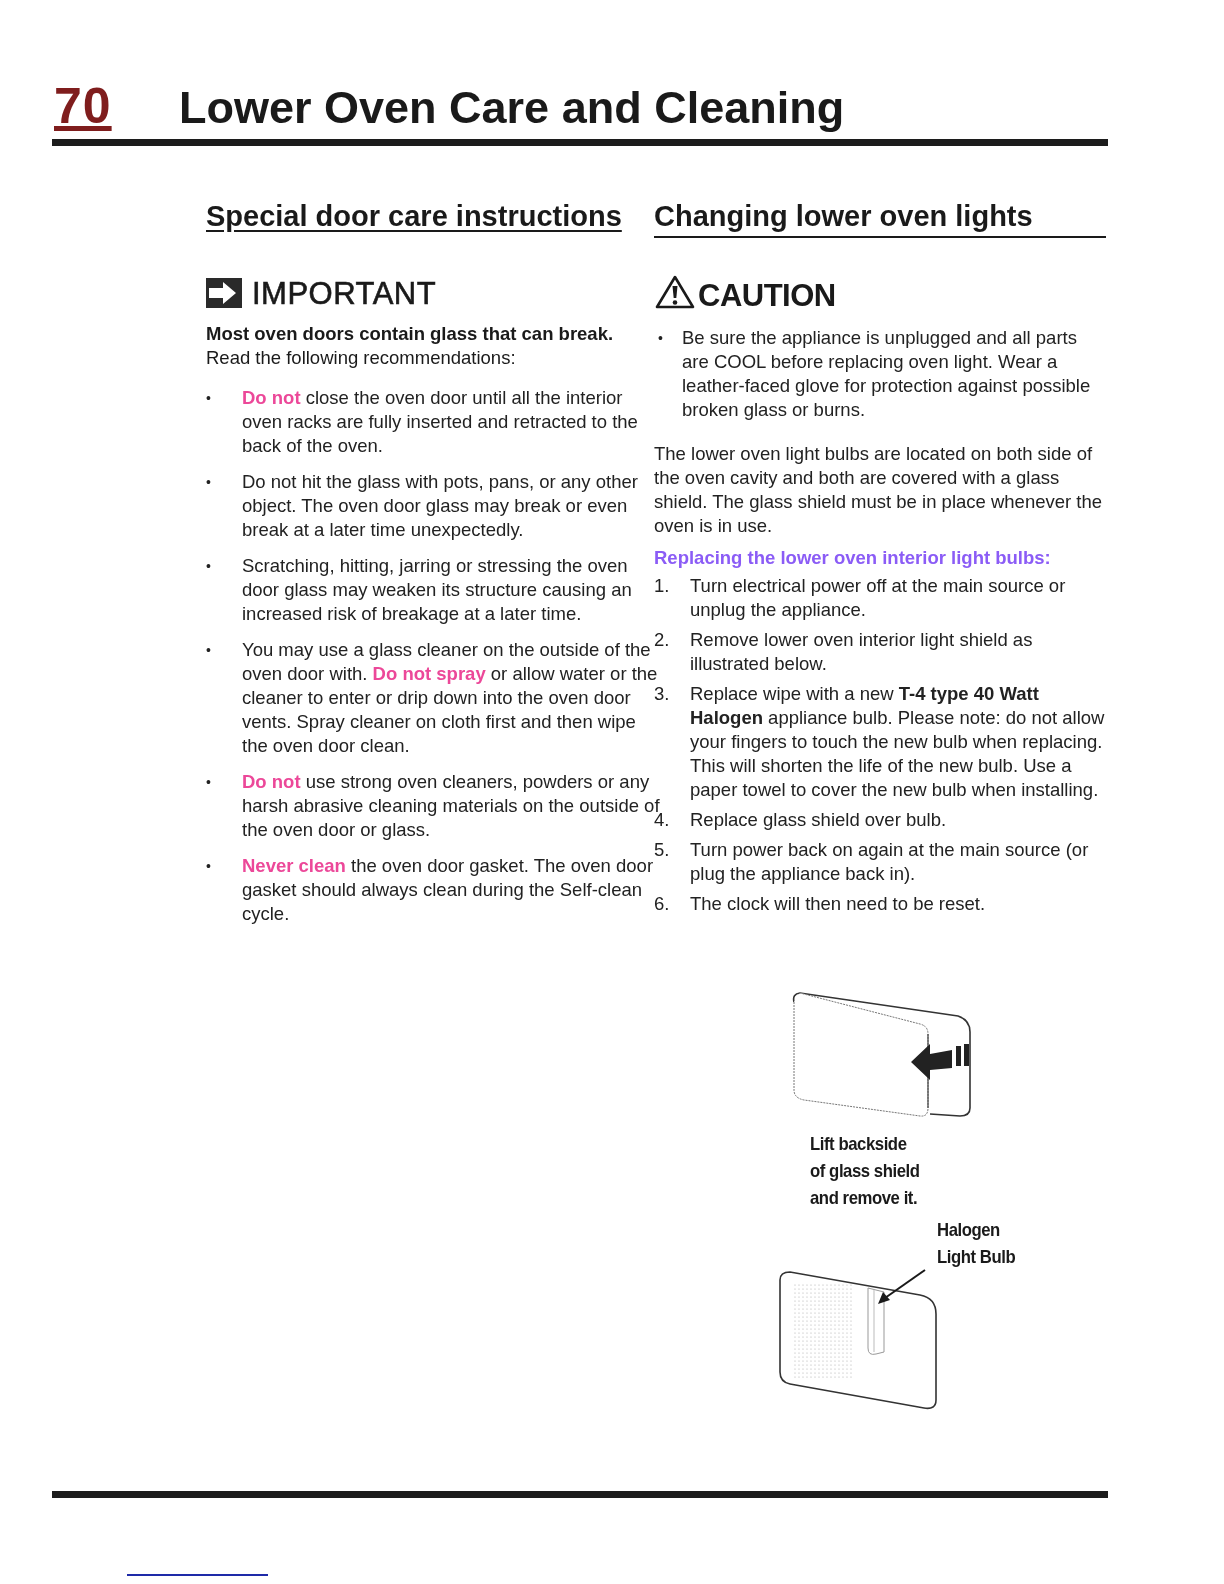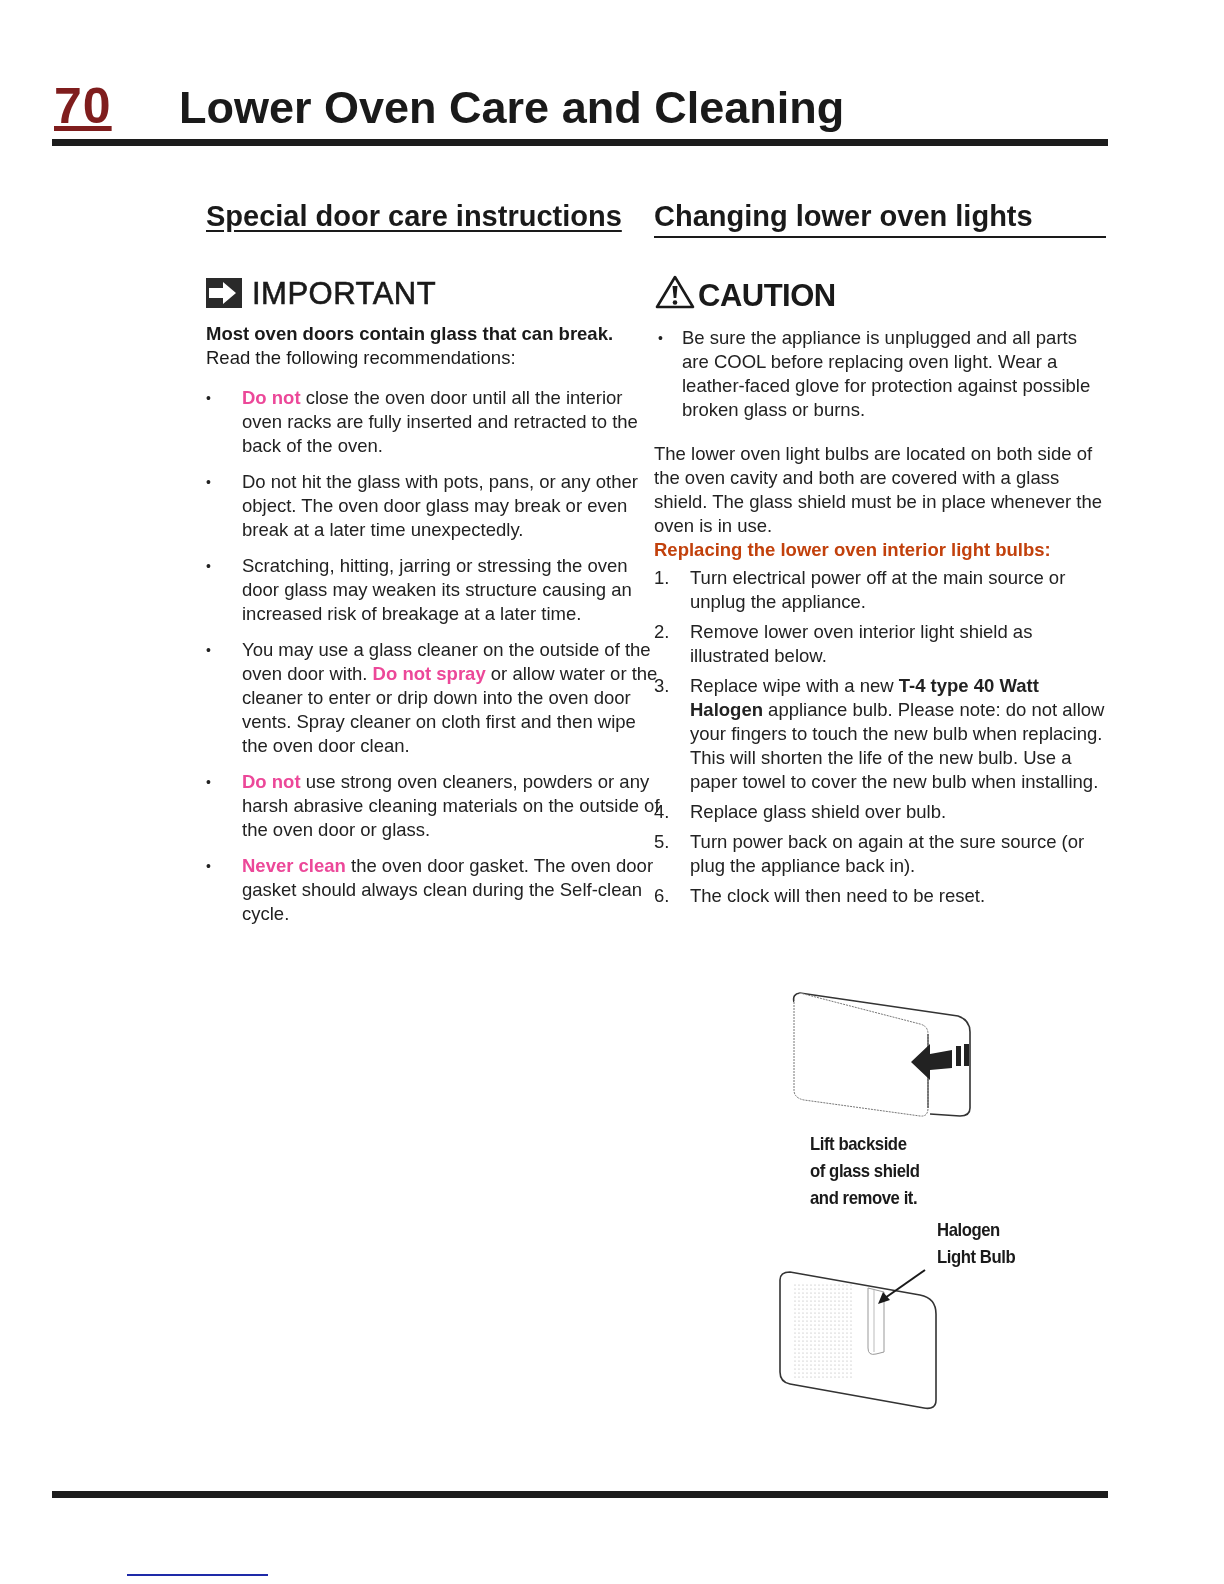--- a/index.html
+++ b/index.html
@@ -47,21 +47,21 @@
 
   ul.bullets { list-style: none; padding: 0; margin: 16px 0 0 0; }
   ul.bullets li { position: relative; padding-left: 36px; font-size: 18.5px; line-height: 24px; margin-bottom: 12px; color: #222; }
   ul.bullets li .dot { position: absolute; left: 0; top: 0; font-size: 14px; }
   ul.bullets li b { color: #ec4899; }
 
   .caution-bullet { position: relative; padding-left: 28px; font-size: 18.5px; line-height: 24px; margin-top: 12px; color: #222; }
   .caution-bullet .dot { position: absolute; left: 4px; top: 0; font-size: 14px; }
 
   .para { font-size: 18.5px; line-height: 24px; margin-top: 20px; color: #222; }
-  .subheading { font-size: 18.5px; font-weight: bold; line-height: 24px; color: #c2410c; }
+  .subheading { font-size: 18.5px; font-weight: bold; line-height: 24px; margin-top: 8px; color: #8b5cf6; }
 
   ol.steps { list-style: none; padding: 0; margin: 4px 0 0 0; }
   ol.steps li { position: relative; padding-left: 36px; font-size: 18.5px; line-height: 24px; margin-bottom: 6px; color: #222; }
   ol.steps li .num { position: absolute; left: 0; top: 0; }
 
   .figure-1 { position: absolute; left: 780px; top: 980px; width: 200px; height: 150px; }
   .caption-1 {
     position: absolute; left: 810px; top: 1130px; font-size: 19px; font-weight: bold;
     line-height: 27px; letter-spacing: -0.5px; transform: scaleX(0.88); transform-origin: left top; color: #1a1a1a;
   }
@@ -126,21 +126,21 @@
   </div>
 
   <div class="para">The lower oven light bulbs are located on both side of the oven cavity and both are covered with a glass shield. The glass shield must be in place whenever the oven is in use.</div>
   <div class="subheading">Replacing the lower oven interior light bulbs:</div>
 
   <ol class="steps">
     <li><span class="num">1.</span><span>Turn electrical power off at the main source or unplug the appliance.</span></li>
     <li><span class="num">2.</span><span>Remove lower oven interior light shield as illustrated below.</span></li>
     <li><span class="num">3.</span><span>Replace wipe with a new </span><b>T-4 type 40 Watt Halogen</b><span> appliance bulb. Please note: do not allow your fingers to touch the new bulb when replacing. This will shorten the life of the new bulb. Use a paper towel to cover the new bulb when installing.</span></li>
     <li><span class="num">4.</span><span>Replace glass shield over bulb.</span></li>
-    <li><span class="num">5.</span><span>Turn power back on again at the sure source (or plug the appliance back in).</span></li>
+    <li><span class="num">5.</span><span>Turn power back on again at the main source (or plug the appliance back in).</span></li>
     <li><span class="num">6.</span><span>The clock will then need to be reset.</span></li>
   </ol>
 </div>
 
 <div class="figure-1">
   <svg width="200" height="150" viewBox="0 0 200 150">
 
     <path d="M14 22 Q12 14 20 13 L178 36 Q190 40 190 52 L190 128 Q190 136 180 136 L150 134" fill="none" stroke="#333" stroke-width="1.6"></path>
 
     <path d="M14 22 L14 110 Q14 118 24 120 L140 136 Q148 137 148 128 L148 54 Q148 46 140 44 L20 13" fill="#fff" stroke="#777" stroke-width="1" stroke-dasharray="2 1"></path>

